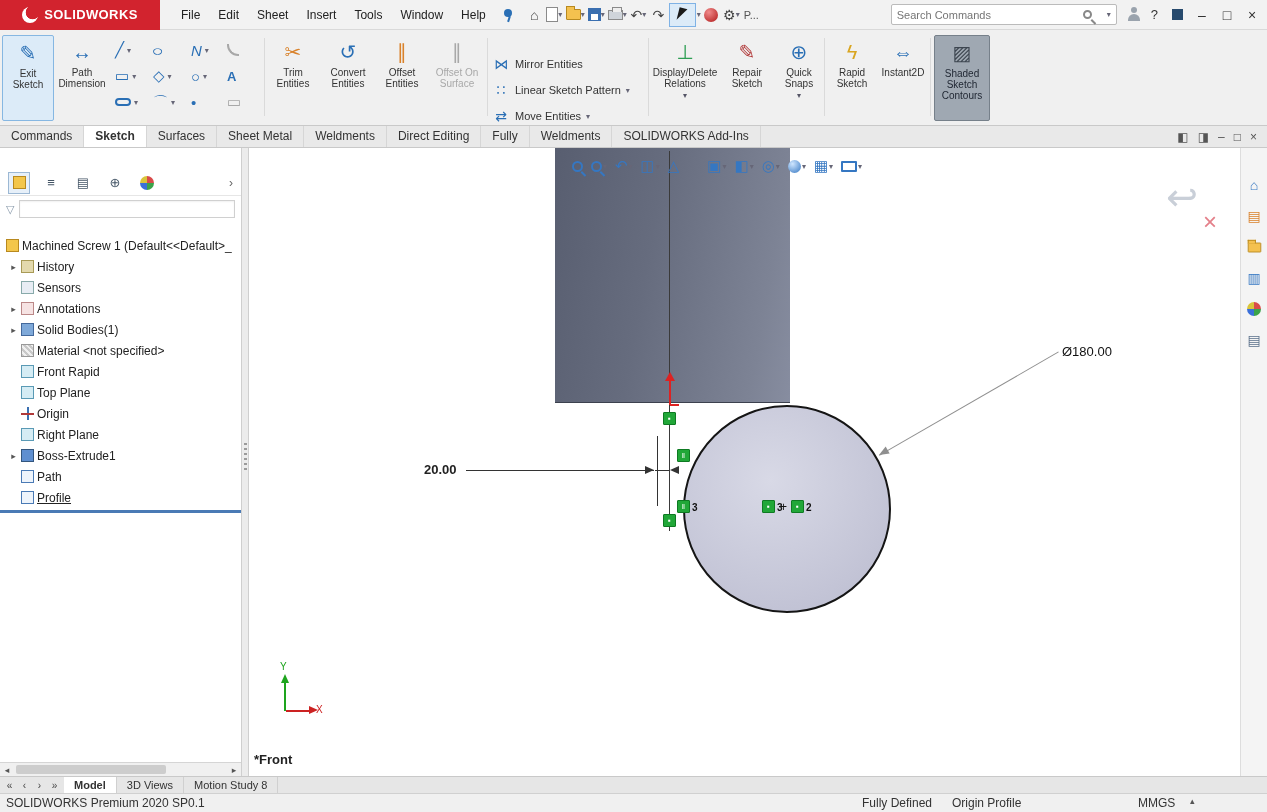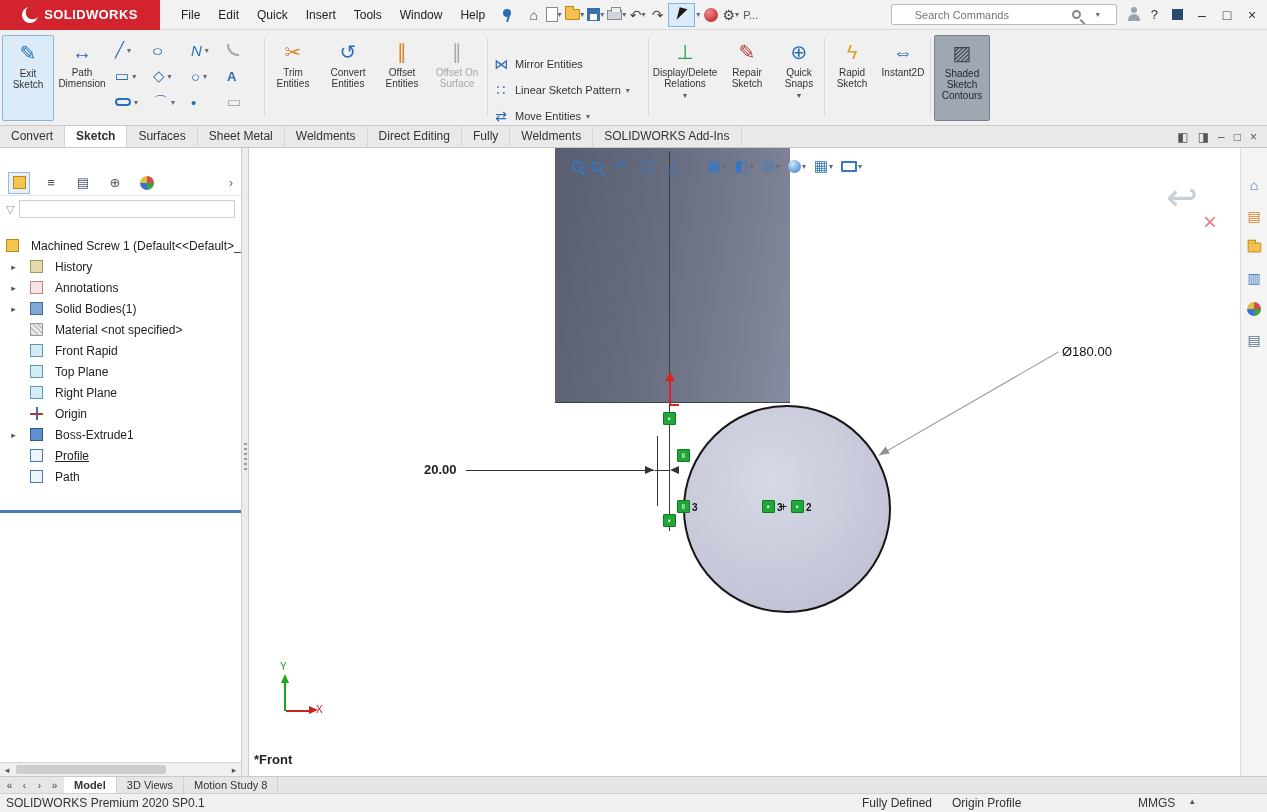--- a/index.html
+++ b/index.html
@@ -22,21 +22,21 @@
 .doc{width:12px;height:15px;background:#fff;border:1px solid #8a8a8a}
 .folder{width:15px;height:11px;background:#f4c14f;border:1px solid #b8891f;border-radius:1px;position:relative}
 .folder::before{content:"";position:absolute;left:-1px;top:-4px;width:7px;height:3px;background:#f4c14f;border:1px solid #b8891f;border-bottom:none}
 .disk{width:13px;height:13px;background:#3a6fb0;position:relative}
 .disk::before{content:"";position:absolute;left:3px;top:6px;width:7px;height:6px;background:#fff}
 .printer{width:15px;height:10px;background:#cfd4da;border:1px solid #8a8a8a;position:relative}
 .printer::before{content:"";position:absolute;left:3px;top:-4px;width:8px;height:4px;background:#eee;border:1px solid #8a8a8a;border-bottom:none}
 .cursorsel{width:27px;height:24px;border:1px solid #7fb2e5;background:#dcebf8;display:flex;align-items:center;justify-content:center}
 .cur{width:0;height:0;border-left:8px solid #1a1a1a;border-bottom:13px solid transparent;transform:rotate(14deg)}
 .ball{width:14px;height:14px;border-radius:50%;background:radial-gradient(circle at 35% 30%,#f08a8a,#b01818)}
-.searchbox{margin-left:auto;width:226px;height:21px;background:#fff;border:1px solid #bbb;border-radius:2px;display:flex;align-items:center;padding:0 23px;gap:15px}
+.searchbox{margin-left:auto;width:226px;height:21px;background:#fff;border:1px solid #bbb;border-radius:2px;display:flex;align-items:center;padding:0 5px;gap:15px}
 .searchbox input{flex:1;border:none;outline:none;font-size:11px;color:#555;background:transparent;font-family:inherit}
 .mag{width:9px;height:9px;border:2px solid #888;border-radius:50%;position:relative;flex:none}
 .mag::after{content:"";position:absolute;left:7px;top:7px;width:6px;height:2px;background:#888;transform:rotate(45deg);transform-origin:0 0}
 .person{width:14px;height:15px;position:relative;margin-left:10px;flex:none}
 .person::before{content:"";position:absolute;left:4px;top:0;width:6px;height:6px;border-radius:50%;background:#9aa3ad}
 .person::after{content:"";position:absolute;left:1px;top:7px;width:12px;height:7px;border-radius:6px 6px 0 0;background:#9aa3ad}
 .helpq{margin-left:10px;font-size:13px;color:#333}
 .wc{display:flex;align-items:center;margin-left:8px;margin-right:4px;gap:3px}
 .wcb{width:22px;height:22px;display:flex;align-items:center;justify-content:center;font-size:14px;color:#333}
 .sqicon{width:11px;height:11px;background:#274a6d}
@@ -67,21 +67,21 @@
 .ptabs{position:absolute;top:22px;left:0;right:0;height:26px;display:flex;align-items:center;gap:10px;padding:0 8px;border-bottom:1px solid #e6e6e6}
 .ptab{width:22px;height:22px;display:flex;align-items:center;justify-content:center;font-size:13px;color:#456}
 .ptab.sel{border:1px solid #9cb8d4;background:#e7f0f9}
 .parttile{width:13px;height:13px;background:#f3c64b;border:1px solid #b8891f}
 .balltile{width:14px;height:14px;border-radius:50%;background:conic-gradient(#d94a4a 0 25%,#3aa34a 0 50%,#3a6fd9 0 75%,#d9c43a 0)}
 .pchev{margin-left:auto;color:#666}
 .filterrow{position:absolute;top:48px;left:3px;right:3px;height:26px;display:flex;align-items:center;gap:5px;padding:0 3px}
 .filterbox{flex:1;height:18px;border:1px solid #d0d0d0;background:#fff;box-shadow:inset 0 1px 2px rgba(0,0,0,.06)}
 .funnel{color:#8899aa;font-size:11px}
 .tree{position:absolute;top:87px;left:0;width:100%}
-.trow{height:21px;display:flex;align-items:center;gap:12px;padding-left:24px;font-size:12px;white-space:nowrap;overflow:hidden}
+.trow{height:21px;display:flex;align-items:center;gap:3px;padding-left:24px;font-size:12px;white-space:nowrap;overflow:hidden}
 .trow.rootrow{padding-left:6px}
 .ex{width:9px;margin-left:-15px;font-size:9px;color:#555;text-align:center;flex:none}
 .exsp{width:9px;margin-left:-15px;flex:none}
 .tico{width:13px;height:13px;flex:none;border:1px solid #7a8aa0;background:#dce6f2}
 .t-hist{background:#e3d9ad;border-color:#a89a56}
 .t-sens{background:#e8edf4;border-color:#8aa}
 .t-ann{background:#f6e3e3;border-color:#b88}
 .t-solid{background:#7fa9d9;border-color:#44699c}
 .t-mat{background:repeating-linear-gradient(45deg,#c8c8c8 0 2px,#efefef 2px 4px);border-color:#999}
 .t-plane{background:#d5ecf4;border-color:#5a9ab5}
@@ -148,21 +148,21 @@
 <div class="app">
 
   <div class="bar titlebar">
     <div class="logo">
       <span class="mark"></span>
       <span class="lt">SOLIDWORKS</span>
     </div>
     <div class="menu">
       <span class="mi">File</span>
       <span class="mi">Edit</span>
-      <span class="mi">Quick</span>
+      <span class="mi">Sheet</span>
       <span class="mi">Insert</span>
       <span class="mi">Tools</span>
       <span class="mi">Window</span>
       <span class="mi">Help</span>
     </div>
     <span class="pin"></span>
     <div class="q">
       <span class="qb">
           <span>⌂</span>
         </span>
@@ -340,21 +340,21 @@
 
     <div class="rb-sep" style="left:930px"></div>
 
     <div class="rb-big pressed" style="left:934px;width:56px">
       <span class="ti" style="color:#3d4650">▨</span>
       <span style="color:#1d2430">Shaded Sketch Contours</span>
     </div>
   </div>
 
   <div class="bar tabrow">
-    <div class="vtab">Convert</div>
+    <div class="vtab">Commands</div>
     <div class="vtab active">Sketch</div>
     <div class="vtab">Surfaces</div>
     <div class="vtab">Sheet Metal</div>
     <div class="vtab">Weldments</div>
     <div class="vtab">Direct Editing</div>
     <div class="vtab">Fully</div>
     <div class="vtab">Weldments</div>
     <div class="vtab">SOLIDWORKS Add-Ins</div>
     <div class="tr-icons">
       <span>◧</span>
@@ -394,20 +394,25 @@
         <div class="trow rootrow">
           <span class="tico" style="background:#f3c64b;border-color:#b8891f"></span>
           <span>Machined Screw 1 (Default&lt;&lt;Default&gt;_</span>
         </div>
         <div class="trow">
           <span class="ex">▸</span>
           <span class="tico t-hist"></span>
           <span>History</span>
         </div>
         <div class="trow">
+          <span class="exsp"></span>
+          <span class="tico t-sens"></span>
+          <span>Sensors</span>
+        </div>
+        <div class="trow">
           <span class="ex">▸</span>
           <span class="tico t-ann"></span>
           <span>Annotations</span>
         </div>
         <div class="trow">
           <span class="ex">▸</span>
           <span class="tico t-solid"></span>
           <span>Solid Bodies(1)</span>
         </div>
         <div class="trow">
@@ -420,42 +425,42 @@
           <span class="tico t-plane"></span>
           <span>Front Rapid</span>
         </div>
         <div class="trow">
           <span class="exsp"></span>
           <span class="tico t-plane"></span>
           <span>Top Plane</span>
         </div>
         <div class="trow">
           <span class="exsp"></span>
+          <span class="tico t-origin"></span>
+          <span>Origin</span>
+        </div>
+        <div class="trow">
+          <span class="exsp"></span>
           <span class="tico t-plane"></span>
           <span>Right Plane</span>
-        </div>
-        <div class="trow">
-          <span class="exsp"></span>
-          <span class="tico t-origin"></span>
-          <span>Origin</span>
         </div>
         <div class="trow">
           <span class="ex">▸</span>
           <span class="tico t-boss"></span>
           <span>Boss-Extrude1</span>
         </div>
         <div class="trow">
           <span class="exsp"></span>
           <span class="tico t-sketch"></span>
+          <span>Path</span>
+        </div>
+        <div class="trow">
+          <span class="exsp"></span>
+          <span class="tico t-sketch"></span>
           <span class="editing">Profile</span>
-        </div>
-        <div class="trow">
-          <span class="exsp"></span>
-          <span class="tico t-sketch"></span>
-          <span>Path</span>
         </div>
       </div>
       <div class="rollback"></div>
       <div class="pscroll">
         <span class="psb">◂</span>
         <span class="pthumb"></span>
         <span class="psb" style="margin-left:auto">▸</span>
       </div>
     </div>
 

